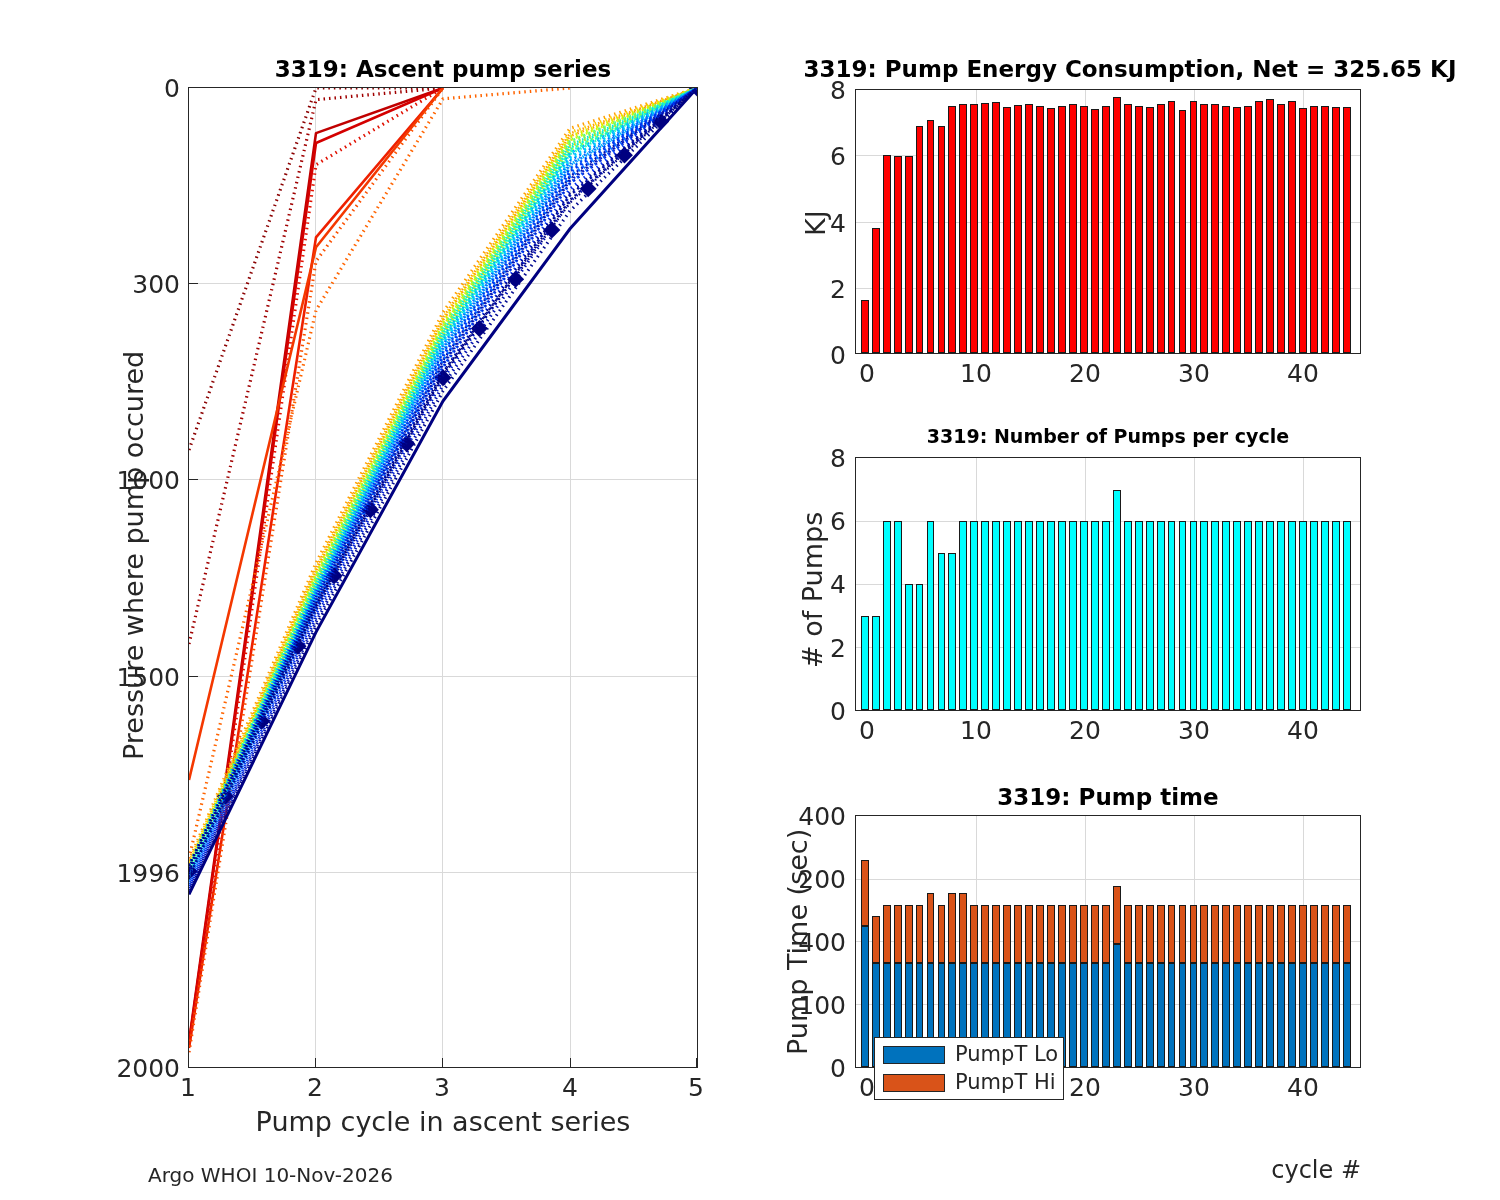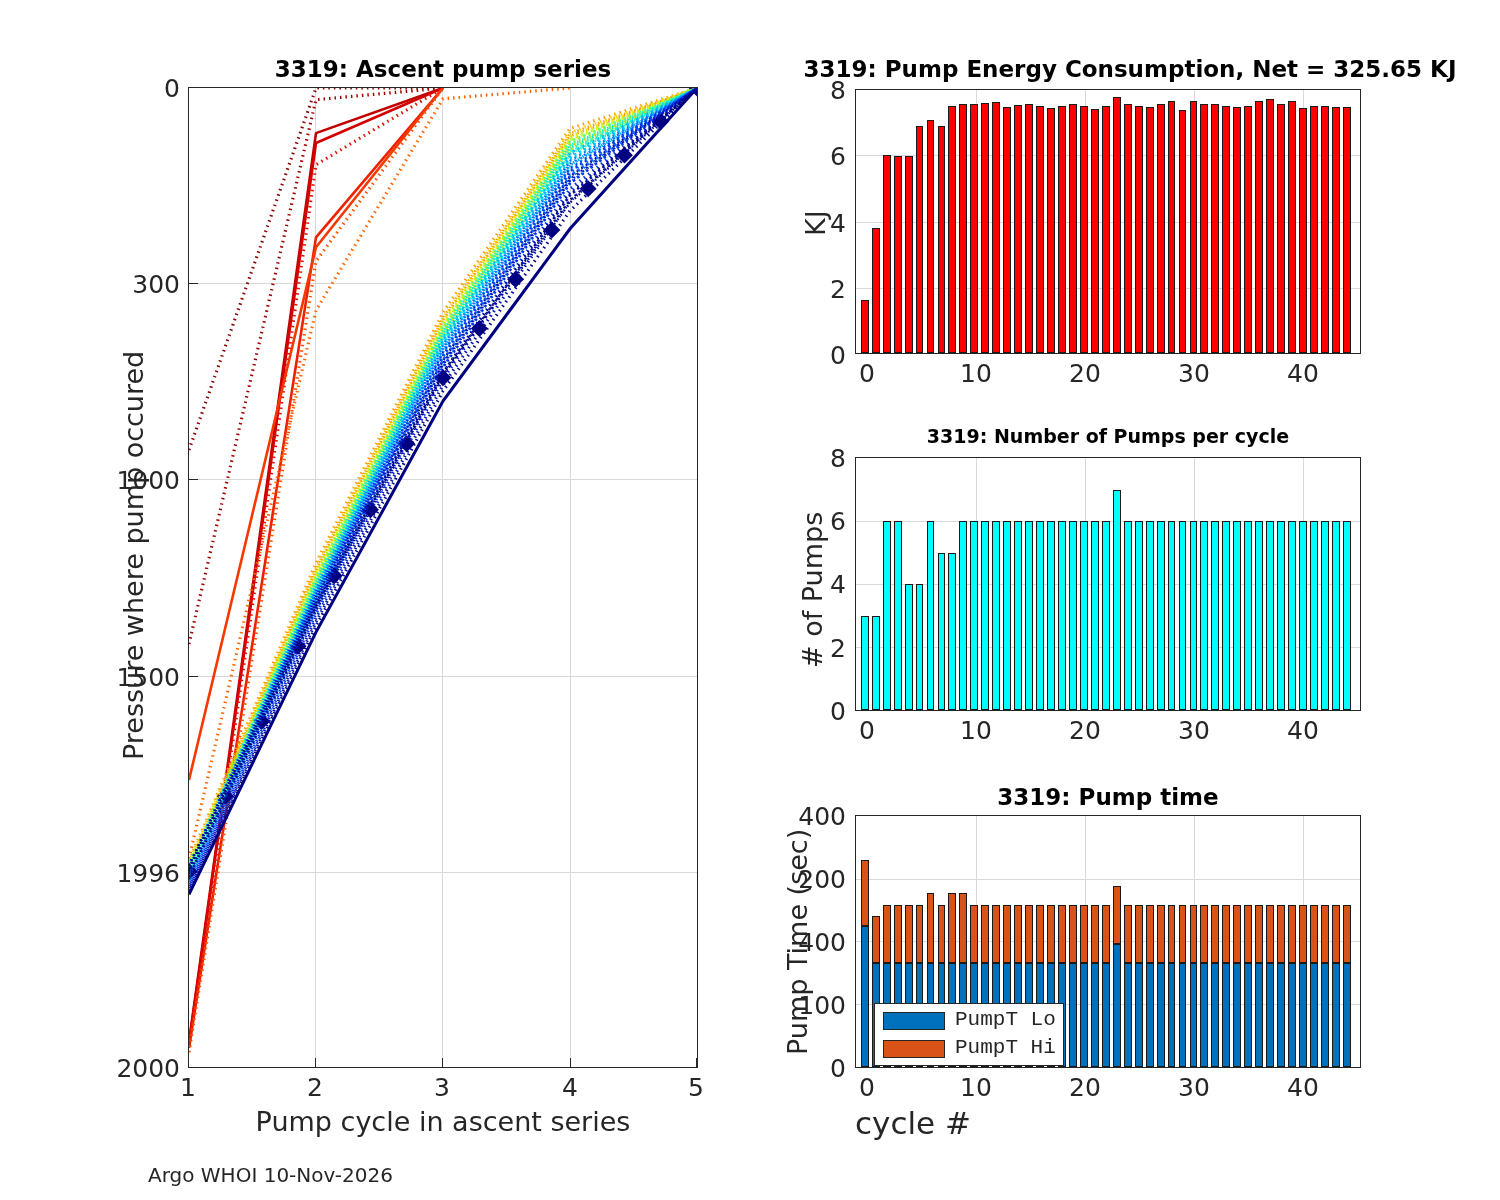--- a/index.html
+++ b/index.html
@@ -325,21 +325,21 @@
   <div class="tick y" style="left:776px;top:928px;width:70px;font-size:25px;">400</div>
   <div class="tick y" style="left:776px;top:991px;width:70px;font-size:25px;">100</div>
   <div class="tick y" style="left:776px;top:1054px;width:70px;font-size:25px;">0</div>
 
   <div class="tick x" style="left:847px;top:1073px;width:40px;font-size:25px;">0</div>
   <div class="tick x" style="left:956px;top:1073px;width:40px;font-size:25px;">10</div>
   <div class="tick x" style="left:1065px;top:1073px;width:40px;font-size:25px;">20</div>
   <div class="tick x" style="left:1174px;top:1073px;width:40px;font-size:25px;">30</div>
   <div class="tick x" style="left:1283px;top:1073px;width:40px;font-size:25px;">40</div>
 
-  <div class="xlab" style="left:855px;top:1105px;width:506px;text-align:left;font-size:31px;">cycle #</div>
+  <div class="xlab" style="left:855px;top:1156px;width:506px;text-align:right;font-size:24px;">cycle #</div>
   <div class="ylab" style="left:782px;top:1055px;font-size:27px;transform:rotate(-90deg);">Pump Time (sec)</div>
 
   <div id="time-bars" style="position:absolute;left:856px;top:816px;width:504px;height:251px;">
       <div class="bar" style="left: 4.82px; top: 109.81px; width: 7.89px; height: 141.19px; background: rgb(0, 114, 189);"></div>
       <div class="bar" style="left: 4.82px; top: 43.93px; width: 7.89px; height: 65.89px; background: rgb(217, 83, 25);"></div>
       <div class="bar" style="left: 15.78px; top: 147.46px; width: 7.89px; height: 103.54px; background: rgb(0, 114, 189);"></div>
       <div class="bar" style="left: 15.78px; top: 100.4px; width: 7.89px; height: 47.06px; background: rgb(217, 83, 25);"></div>
       <div class="bar" style="left: 26.73px; top: 147.46px; width: 7.89px; height: 103.54px; background: rgb(0, 114, 189);"></div>
       <div class="bar" style="left: 26.73px; top: 89.1px; width: 7.89px; height: 58.36px; background: rgb(217, 83, 25);"></div>
       <div class="bar" style="left: 37.69px; top: 147.46px; width: 7.89px; height: 103.54px; background: rgb(0, 114, 189);"></div>
@@ -421,21 +421,21 @@
       <div class="bar" style="left: 454.04px; top: 147.46px; width: 7.89px; height: 103.54px; background: rgb(0, 114, 189);"></div>
       <div class="bar" style="left: 454.04px; top: 89.1px; width: 7.89px; height: 58.36px; background: rgb(217, 83, 25);"></div>
       <div class="bar" style="left: 464.99px; top: 147.46px; width: 7.89px; height: 103.54px; background: rgb(0, 114, 189);"></div>
       <div class="bar" style="left: 464.99px; top: 89.1px; width: 7.89px; height: 58.36px; background: rgb(217, 83, 25);"></div>
       <div class="bar" style="left: 475.95px; top: 147.46px; width: 7.89px; height: 103.54px; background: rgb(0, 114, 189);"></div>
       <div class="bar" style="left: 475.95px; top: 89.1px; width: 7.89px; height: 58.36px; background: rgb(217, 83, 25);"></div>
       <div class="bar" style="left: 486.91px; top: 147.46px; width: 7.89px; height: 103.54px; background: rgb(0, 114, 189);"></div>
       <div class="bar" style="left: 486.91px; top: 89.1px; width: 7.89px; height: 58.36px; background: rgb(217, 83, 25);"></div>
     </div>
 
-  <div class="legendbox" style="left:874px;top:1003px;width:190px;height:63px;font-family:Liberation Mono, monospace;">
+  <div class="legendbox" style="left:874px;top:1037px;width:190px;height:63px;">
     <div class="legswatch" style="left:8px;top:8px;width:62px;height:18px;background:#0072BD;"></div>
     <div class="legtext" style="left:80px;top:4px;font-size:21px;">PumpT Lo</div>
     <div class="legswatch" style="left:8px;top:36px;width:62px;height:18px;background:#D95319;"></div>
     <div class="legtext" style="left:80px;top:32px;font-size:21px;">PumpT Hi</div>
   </div>
 </div>
 
 <div class="footer" style="left:148px;top:1163px;font-size:20px;">Argo WHOI 10-Nov-2026</div>
 
 </body></html>

